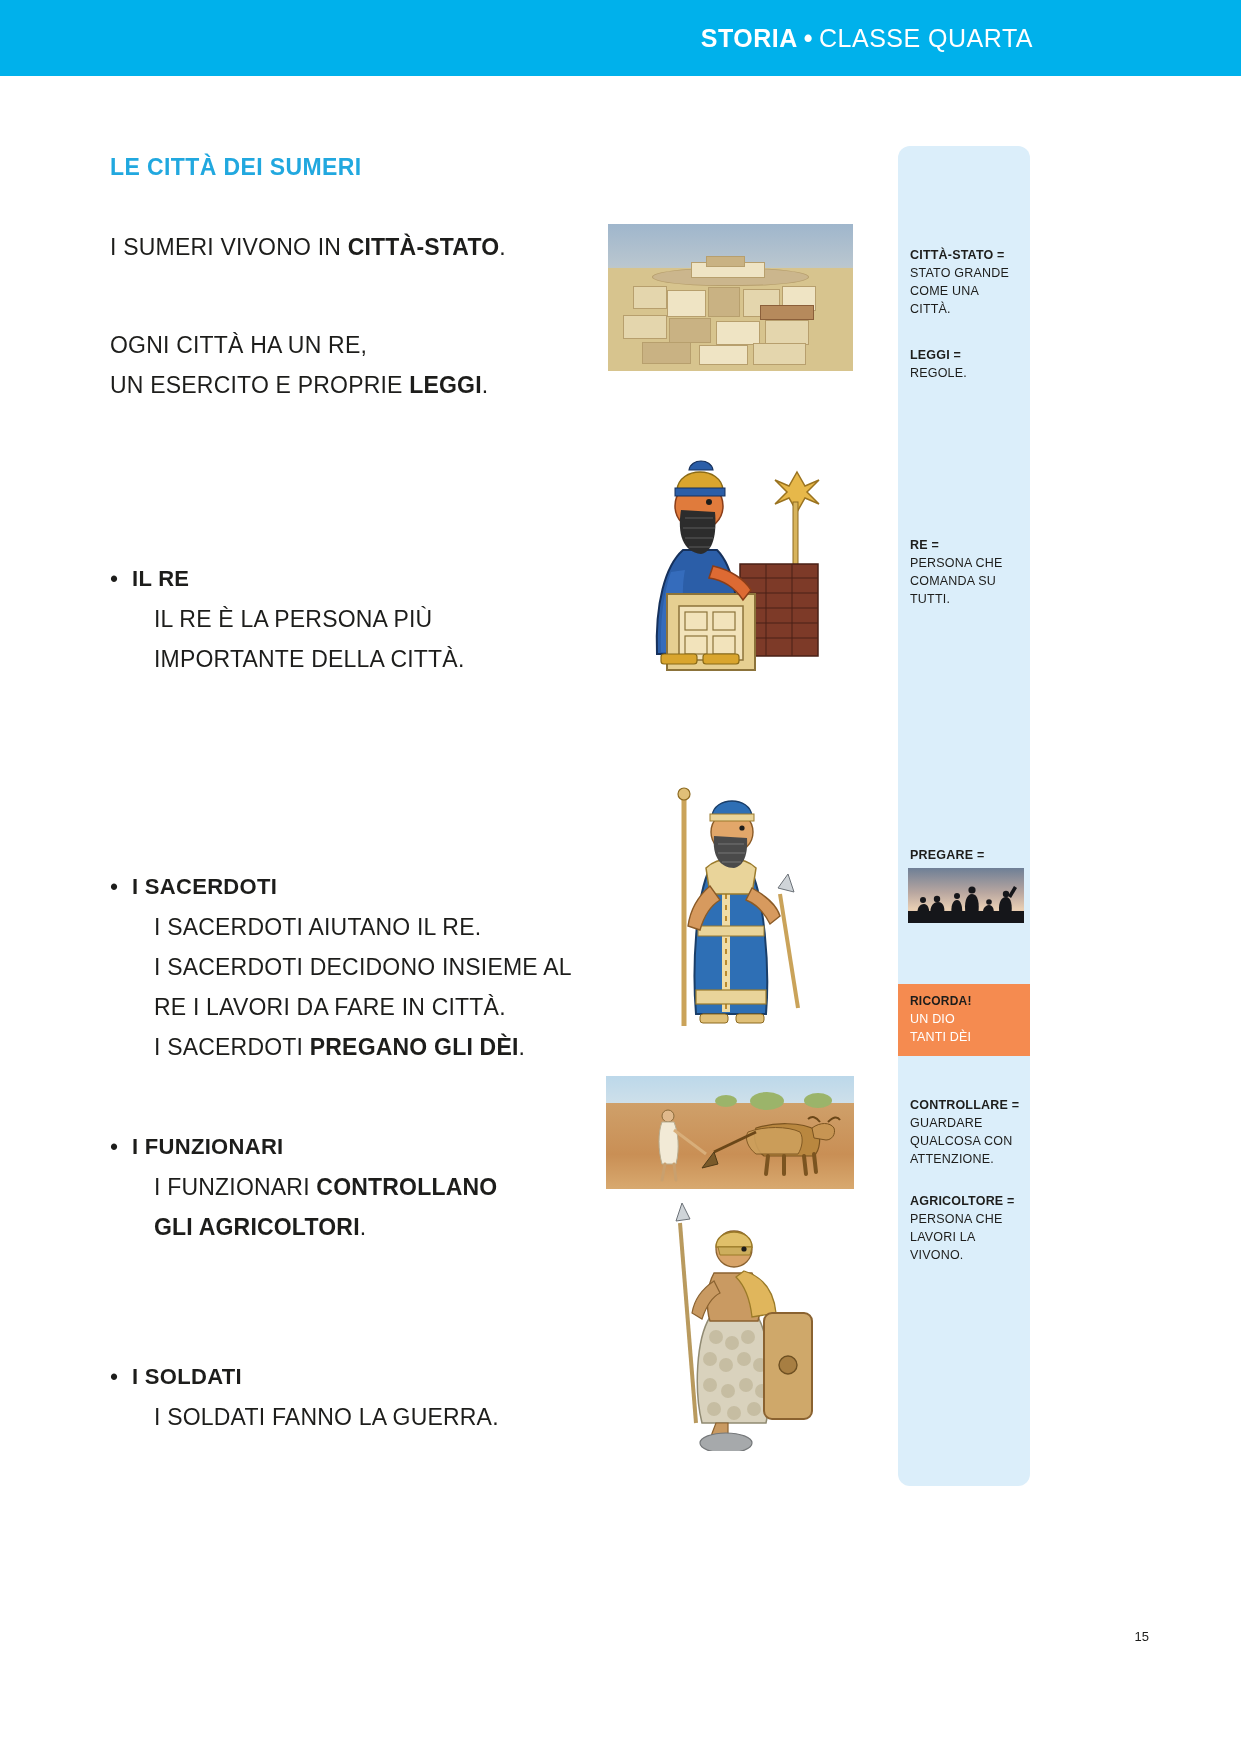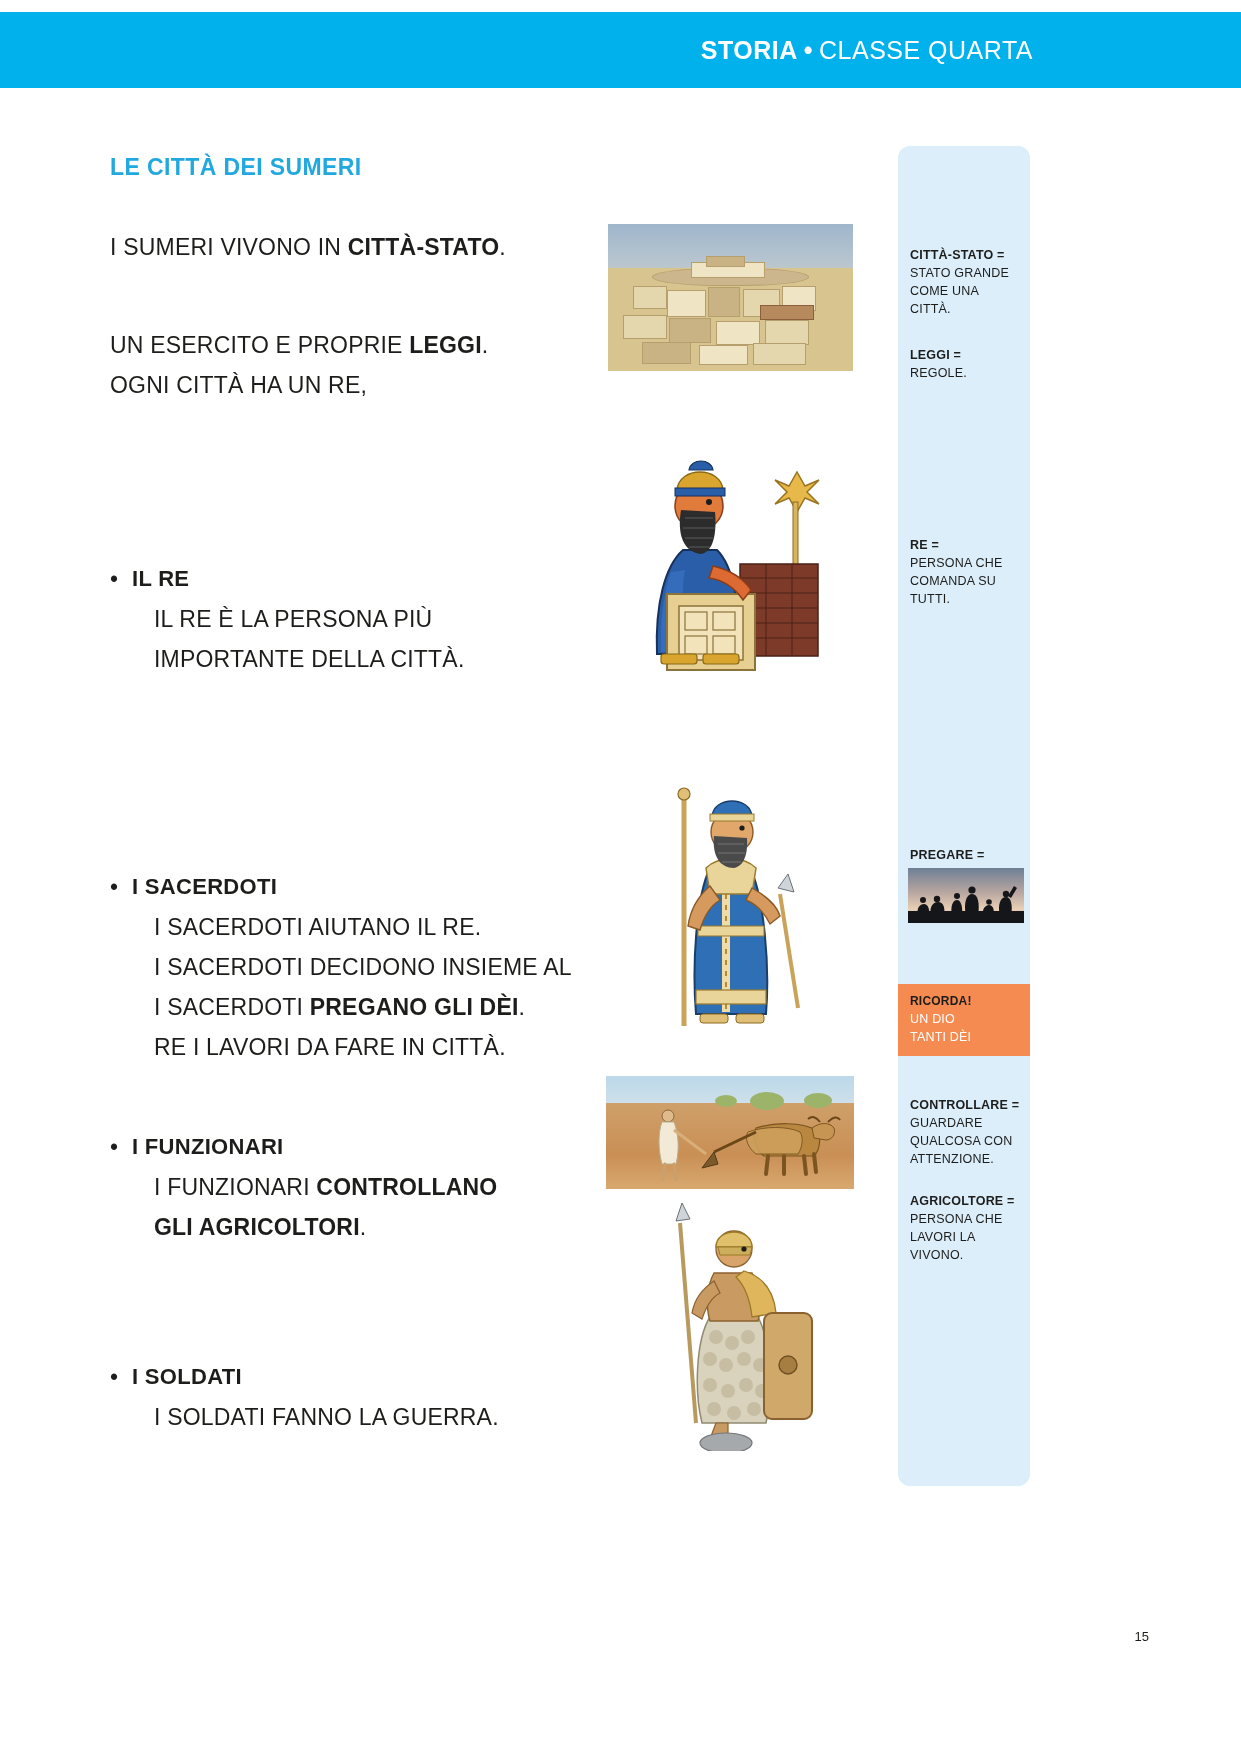--- a/index.html
+++ b/index.html
@@ -8,21 +8,21 @@
     font-family: "Liberation Sans", sans-serif;
     background: #ffffff;
     position: relative;
     overflow: hidden;
     color: #1d1d1b;
   }
 
   
   .header-bar {
     position: absolute;
-    top: 12px; left: 0;
+    top: 0; left: 0;
     width: 1241px;
     height: 76px;
     background: #00b1eb;
     display: flex;
     align-items: center;
     justify-content: flex-end;
     padding-right: 208px;
   }
   .header-title { font-size: 25px; letter-spacing: 0.5px; white-space: nowrap; }
   .header-title .strong { font-weight: bold; color: #ffffff; }
@@ -183,24 +183,24 @@
   <div class="content-col">
 
     <div class="section-title">LE CITTÀ DEI SUMERI</div>
 
     <div class="para">
       <span>I SUMERI VIVONO IN </span><b>CITTÀ-STATO</b><span>.</span>
     </div>
 
     <div class="spacer-lg"></div>
 
+    <div class="para">OGNI CITTÀ HA UN RE,</div>
     <div class="para">
       <span>UN ESERCITO E PROPRIE </span><b>LEGGI</b><span>.</span>
     </div>
-    <div class="para">OGNI CITTÀ HA UN RE,</div>
 
     <div style="height:104px"></div>
 
 
     <div style="height:50px"></div>
 
     <div class="bullet-block">
       <div class="bullet-dot">•</div>
       <div class="bullet-body">
         <div class="bullet-head">IL RE</div>
@@ -210,24 +210,24 @@
     </div>
 
     <div style="height:188px"></div>
 
     <div class="bullet-block">
       <div class="bullet-dot">•</div>
       <div class="bullet-body">
         <div class="bullet-head">I SACERDOTI</div>
         <div class="bullet-line">I SACERDOTI AIUTANO IL RE.</div>
         <div class="bullet-line">I SACERDOTI DECIDONO INSIEME AL</div>
+        <div class="bullet-line">RE I LAVORI DA FARE IN CITTÀ.</div>
         <div class="bullet-line">
           <span>I SACERDOTI </span><b>PREGANO GLI DÈI</b><span>.</span>
         </div>
-        <div class="bullet-line">RE I LAVORI DA FARE IN CITTÀ.</div>
       </div>
     </div>
 
     <div style="height:60px"></div>
 
     <div class="bullet-block">
       <div class="bullet-dot">•</div>
       <div class="bullet-body">
         <div class="bullet-head">I FUNZIONARI</div>
         <div class="bullet-line">

